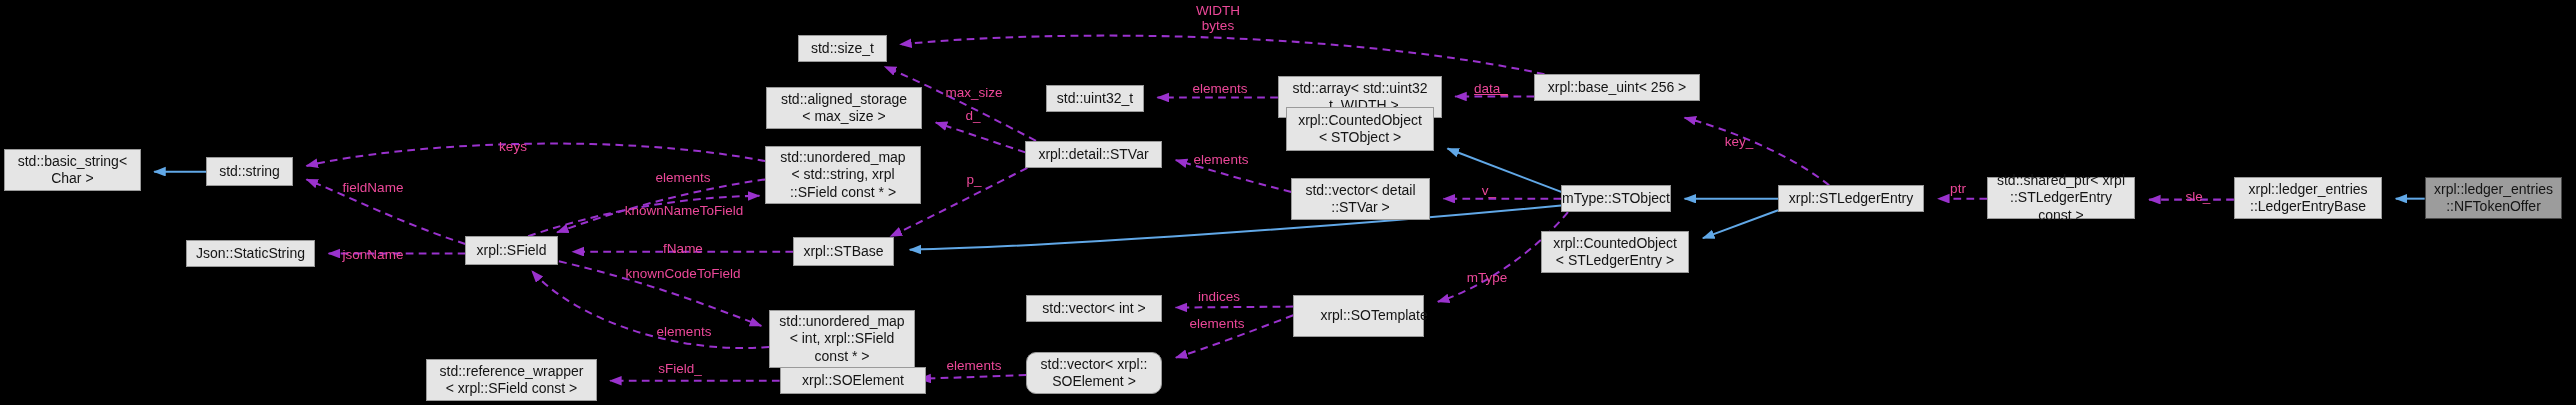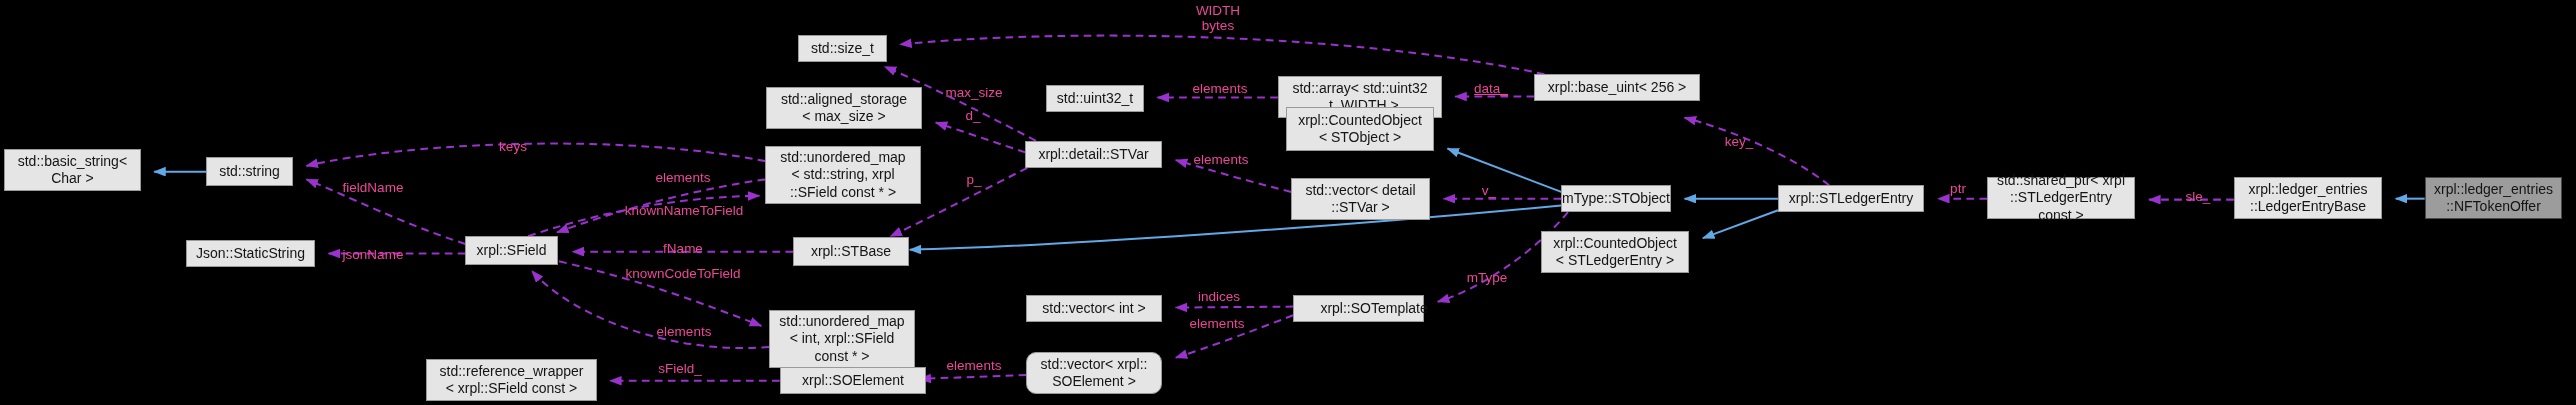--- a/index.html
+++ b/index.html
@@ -83,28 +83,28 @@
       <div class="node" style="left: 1561px; top: 185px; width: 110px; height: 27px;">mType::STObject</div>
       <div class="node" style="left: 1778px; top: 185px; width: 146px; height: 27px;">xrpl::STLedgerEntry</div>
       <div class="node" style="left: 1987px; top: 177px; width: 148px; height: 42px;">std::shared_ptr&lt; xrpl
 ::STLedgerEntry const &gt;</div>
       <div class="node" style="left: 2234px; top: 177px; width: 148px; height: 42px;">xrpl::ledger_entries
 ::LedgerEntryBase</div>
       <div class="node hl" style="left: 2425px; top: 177px; width: 137px; height: 42px;">xrpl::ledger_entries
 ::NFTokenOffer</div>
       <div class="node" style="left: 186px; top: 240px; width: 129px; height: 27px;">Json::StaticString</div>
       <div class="node" style="left: 465px; top: 236px; width: 93px; height: 29px;">xrpl::SField</div>
-      <div class="node" style="left: 793px; top: 237px; width: 116px; height: 29px;">xrpl::STBase</div>
+      <div class="node" style="left: 793px; top: 237px; width: 101px; height: 29px;">xrpl::STBase</div>
       <div class="node" style="left: 1541px; top: 231px; width: 148px; height: 42px;">xrpl::CountedObject
 &lt; STLedgerEntry &gt;</div>
       <div class="node" style="left: 769px; top: 310px; width: 146px; height: 58px;">std::unordered_map
 &lt; int, xrpl::SField
 const * &gt;</div>
       <div class="node" style="left: 1026px; top: 295px; width: 136px; height: 27px;">std::vector&lt; int &gt;</div>
-      <div class="node" style="left: 1293px; top: 295px; width: 131px; height: 27px; padding-left: 37px;">xrpl::SOTemplate</div>
+      <div class="node" style="left: 1293px; top: 295px; width: 131px; height: 42px; padding-left: 37px;">xrpl::SOTemplate</div>
       <div class="node" style="left: 426px; top: 359px; width: 171px; height: 42px;">std::reference_wrapper
 &lt; xrpl::SField const &gt;</div>
       <div class="node" style="left: 780px; top: 367px; width: 146px; height: 27px;">xrpl::SOElement</div>
       <div class="node" style="left: 1026px; top: 352px; width: 136px; height: 42px; border-radius: 10px;">std::vector&lt; xrpl::
 SOElement &gt;</div>
     </div>
   <div id="labels">
       <div class="elabel" style="left: 1218px; top: 2.9px; transform: translateX(-50%);">WIDTH
 bytes</div>
       <div class="elabel" style="left: 1220px; top: 81px; transform: translateX(-50%);">elements</div>

